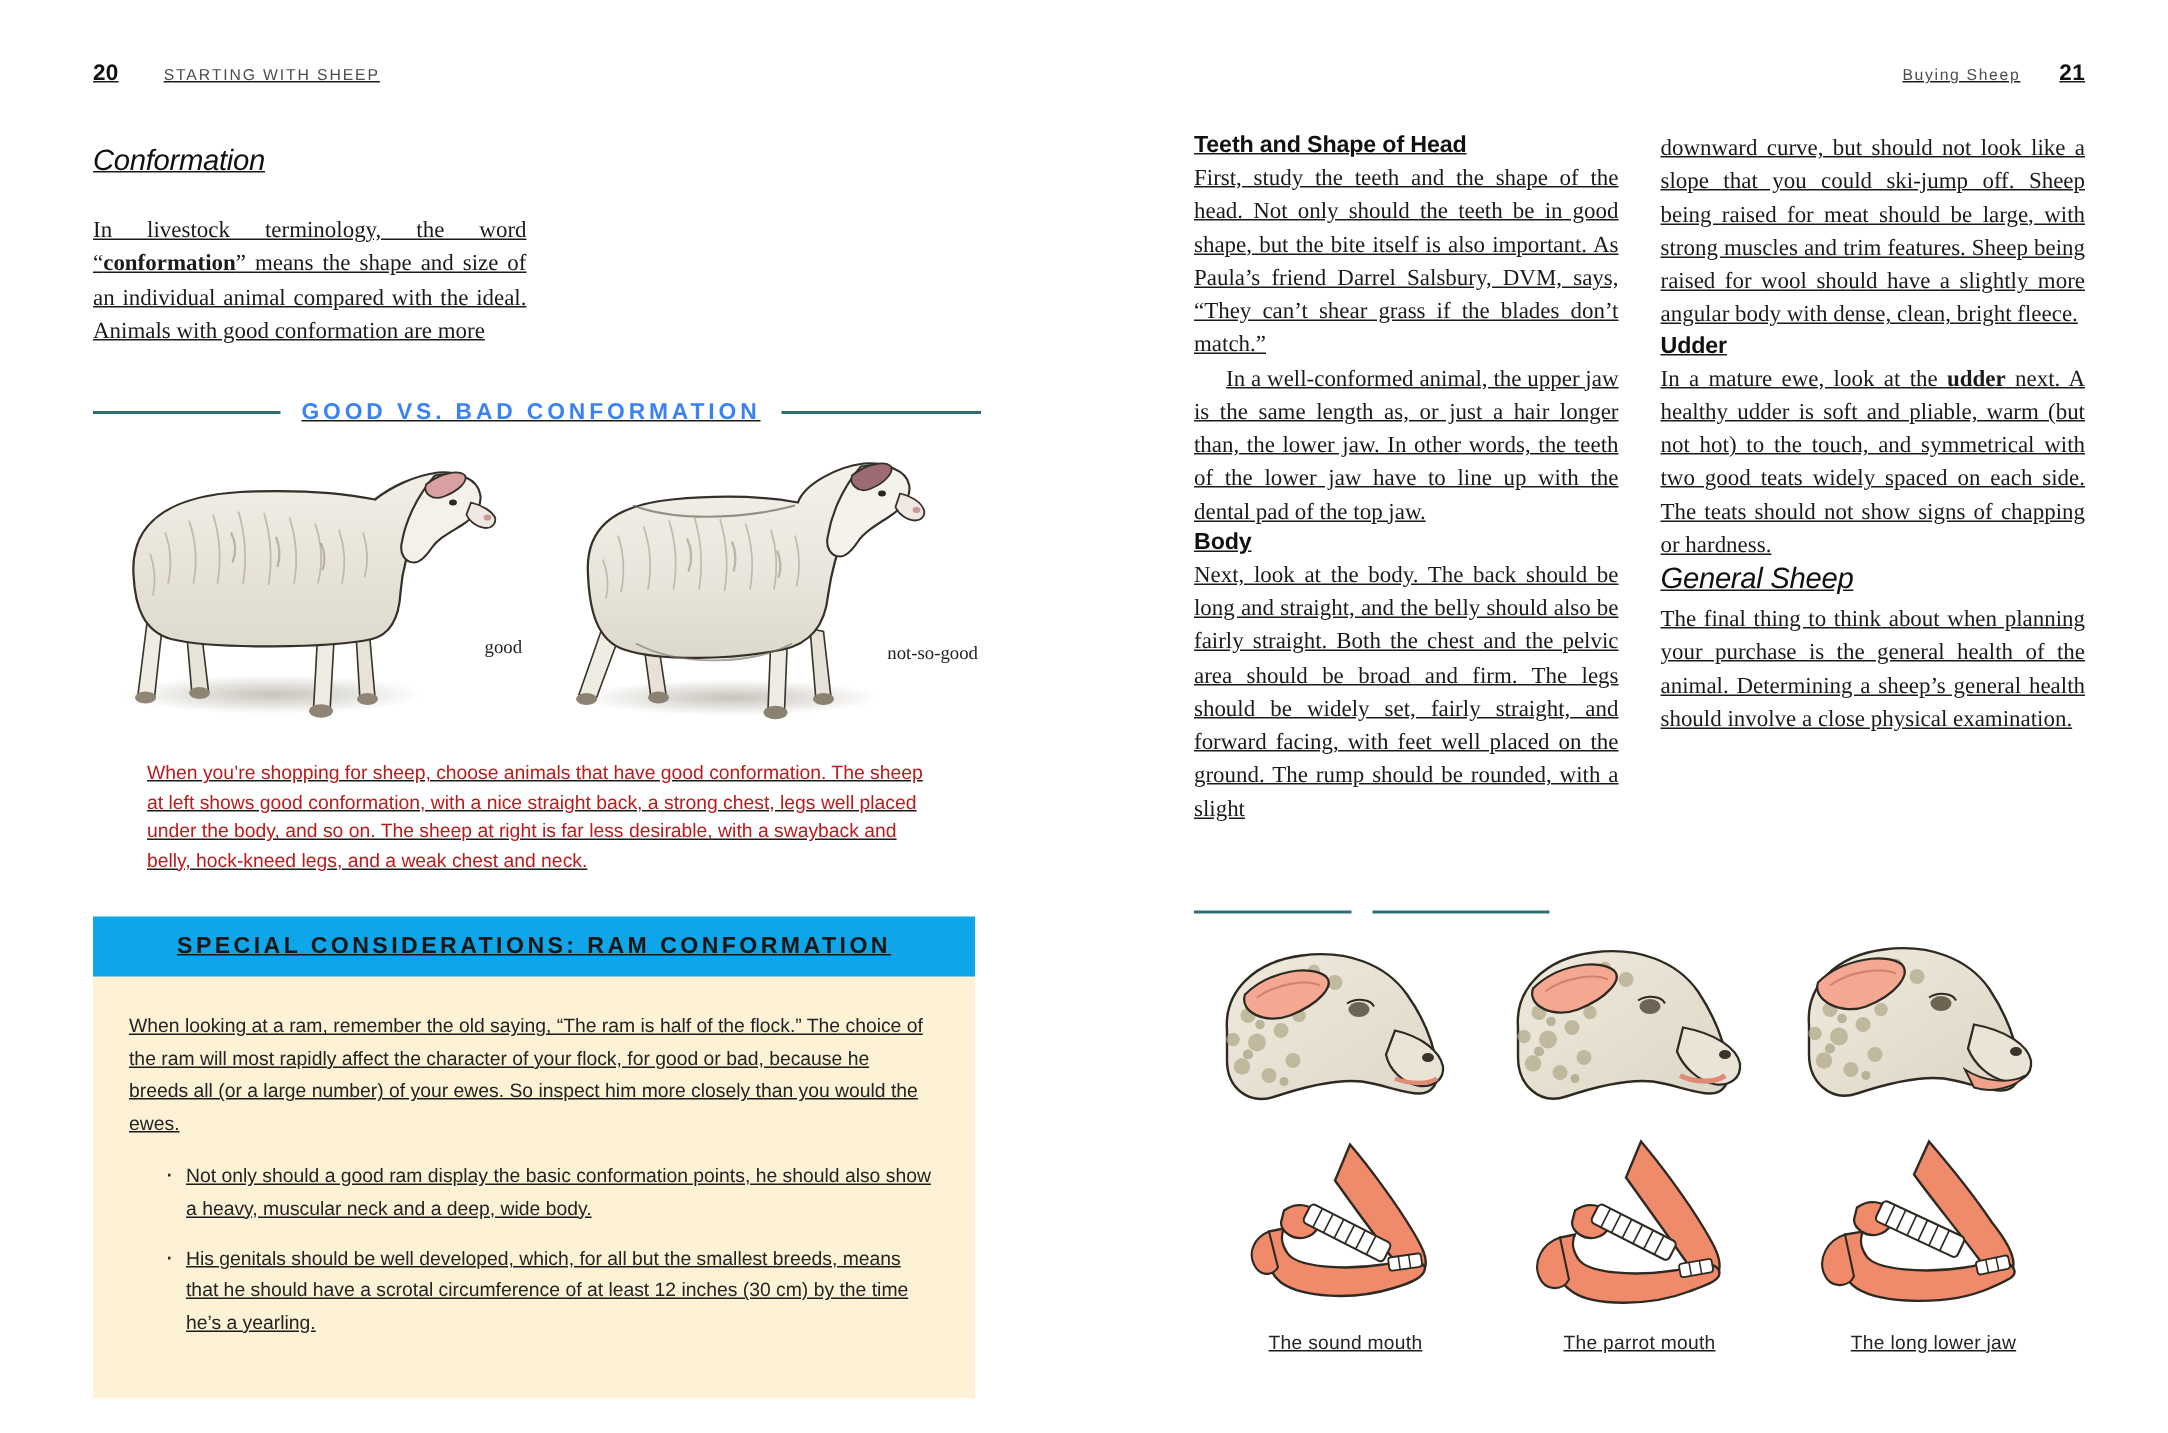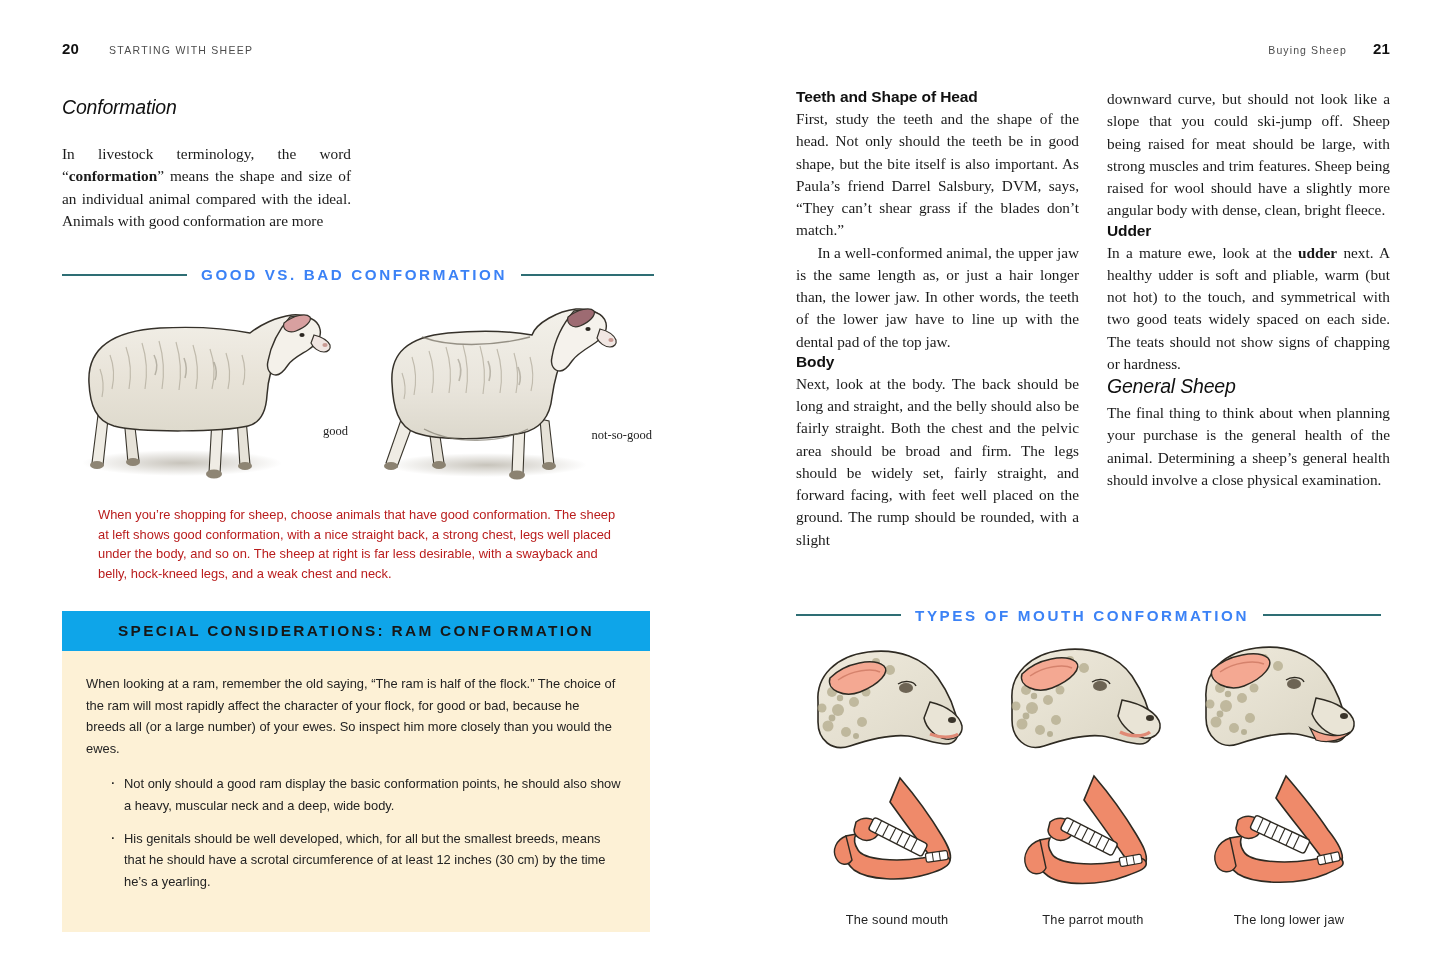--- a/index.html
+++ b/index.html
@@ -14,20 +14,21 @@
     color: #1b1b1b;
     position: relative;
     overflow: hidden;
   }
 
   
   .spread {
     position: absolute;
     inset: 0;
     display: flex;
+    text-decoration: underline;
   }
   .page {
     position: relative;
     box-sizing: border-box;
   }
   .page-left  { width: 722px; padding: 40px 68px 0 62px; }
   .page-right { width: 723px; padding: 40px 55px 0 74px; }
 
   
   .runhead {
@@ -209,21 +210,20 @@
     display: flex;
     justify-content: space-between;
     padding: 0 6px;
   }
   .mouth-item { width: 190px; text-align: center; }
   .mouth-item svg { display: block; margin: 0 auto; }
   .mouth-cap {
     font-family: "Liberation Sans", sans-serif;
     font-size: 12.8px;
     color: #242424;
-    margin-top: 10px;
     letter-spacing: .2px;
   }
 </style>
 </head>
 <body>
 
 <div class="spread">
 
   <div class="page page-left">
 
@@ -425,21 +425,20 @@
         <h3 class="sans-head gap-before">Udder</h3>
         <p class="bodytext"><span>In a mature ewe, look at the </span><b>udder</b><span> next. A healthy udder is soft and pliable, warm (but not hot) to the touch, and symmetrical with two good teats widely spaced on each side. The teats should not show signs of chapping or hardness.</span></p>
 
         <h2 class="ital-head gap-before" style="margin-bottom:4px">General Sheep</h2>
         <p class="bodytext">The final thing to think about when planning your purchase is the general health of the animal. Determining a sheep’s general health should involve a close physical examination.</p>
       </div>
     </div>
 
     <div class="rule-head mouth" style="margin-top:56px">
       <div class="line l"></div>
-      <div class="label">TYPES OF MOUTH CONFORMATION</div>
       <div class="line r"></div>
     </div>
 
     <div class="mouth-wrap">
       <div class="mouth-row">
 
         <div class="mouth-item">
           <svg width="190" height="262" viewBox="0 0 190 262">
             <defs>
               <linearGradient id="faceG1" x1="0" y1="0" x2="1" y2="1">

